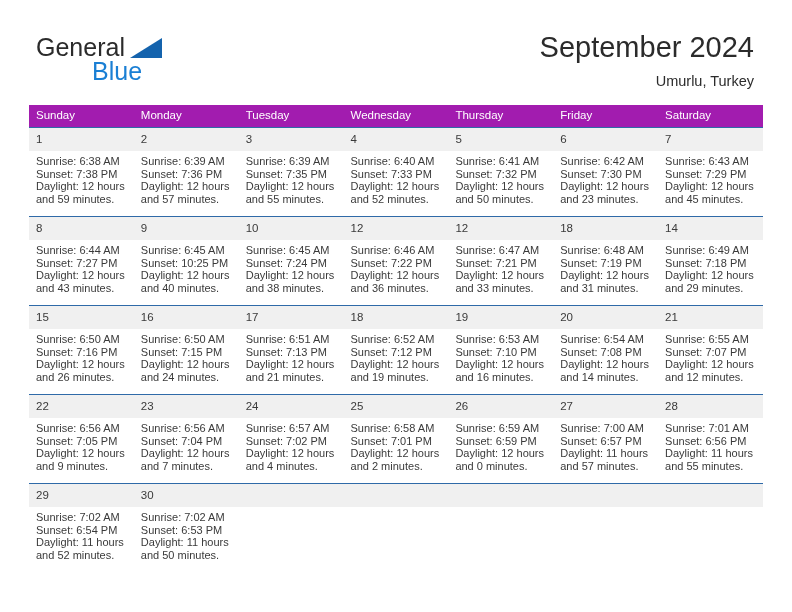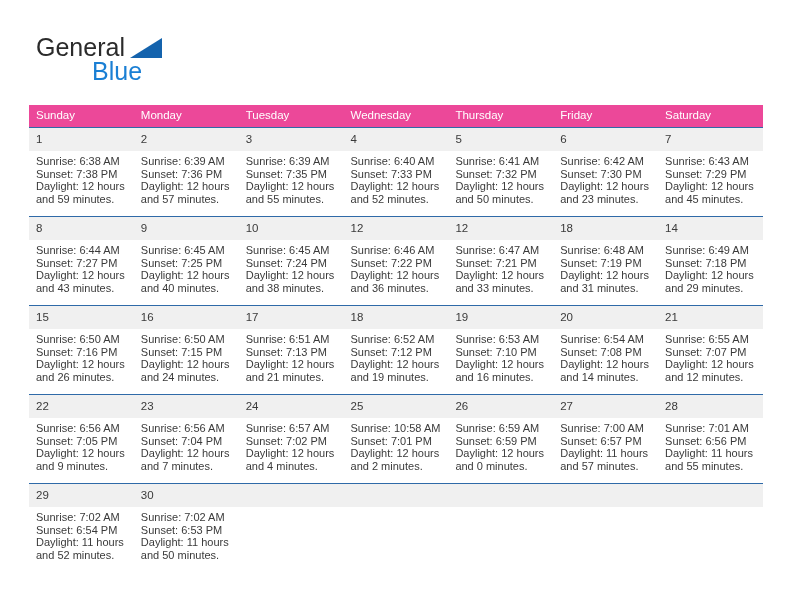--- a/index.html
+++ b/index.html
@@ -83,21 +83,21 @@
     position: absolute;
     left: 29px;
     top: 105px;
     width: 734px;
     border-collapse: collapse;
     table-layout: fixed;
   }
   .calendar col { width: 104.857px; }
 
   thead th {
-    background: #ec4899;
+    background: #a21caf;
     color: #ffffff;
     font-size: 11.5px;
     font-weight: normal;
     text-align: left;
     padding: 4px 0 5px 7px;
     height: 21px;
     line-height: 13px;
     border: 0;
   }
 
@@ -136,20 +136,24 @@
 <div class="page">
 
   <div class="header">
 
     <div class="brand">
       <span class="brand-general">General</span>
       <span class="brand-triangle"></span>
       <span class="brand-blue">Blue</span>
     </div>
 
+    <div class="title-block">
+      <div class="cal-title">September 2024</div>
+      <div class="cal-subtitle">Umurlu, Turkey</div>
+    </div>
 
   </div>
 
   <table class="calendar">
     <colgroup>
       <col>
         <col>
         <col>
         <col>
         <col>
@@ -257,21 +261,21 @@
                 <div>Daylight: 12 hours</div>
                 <div>and 43 minutes.</div>
               </div>
             </div>
           </td>
           <td>
             <div class="cell">
               <div class="daynum">9</div>
               <div class="details">
                 <div>Sunrise: 6:45 AM</div>
-                <div>Sunset: 7:25 PM</div>
+                <div>Sunset: 10:25 PM</div>
                 <div>Daylight: 12 hours</div>
                 <div>and 40 minutes.</div>
               </div>
             </div>
           </td>
           <td>
             <div class="cell">
               <div class="daynum">10</div>
               <div class="details">
                 <div>Sunrise: 6:45 AM</div>
@@ -436,21 +440,21 @@
                 <div>Sunset: 7:02 PM</div>
                 <div>Daylight: 12 hours</div>
                 <div>and 4 minutes.</div>
               </div>
             </div>
           </td>
           <td>
             <div class="cell">
               <div class="daynum">25</div>
               <div class="details">
-                <div>Sunrise: 10:58 AM</div>
+                <div>Sunrise: 6:58 AM</div>
                 <div>Sunset: 7:01 PM</div>
                 <div>Daylight: 12 hours</div>
                 <div>and 2 minutes.</div>
               </div>
             </div>
           </td>
           <td>
             <div class="cell">
               <div class="daynum">26</div>
               <div class="details">

